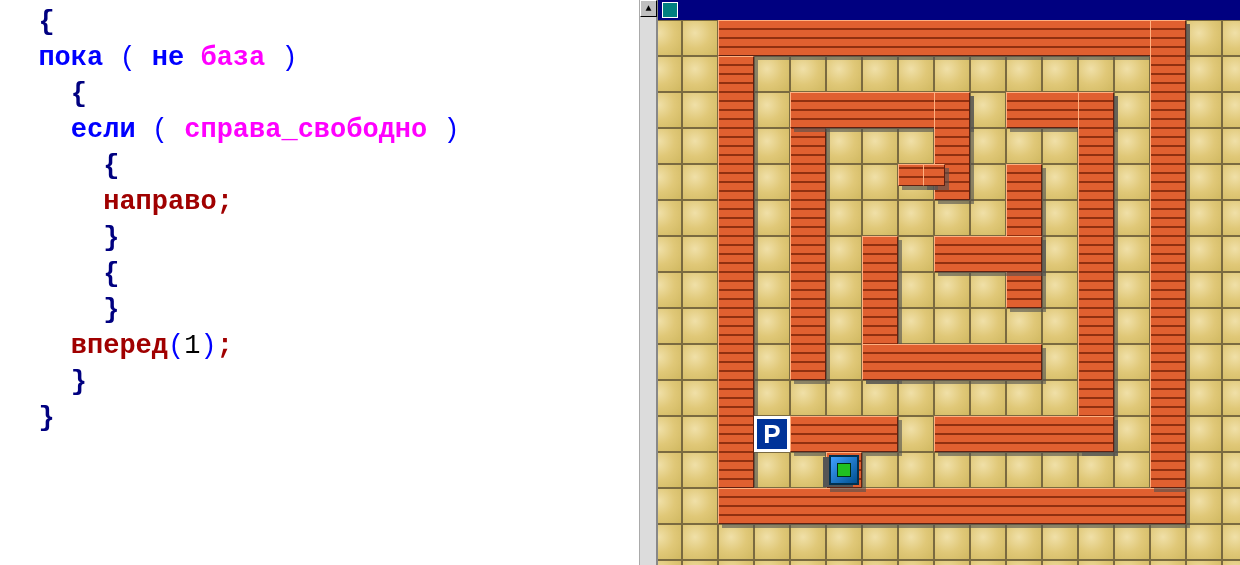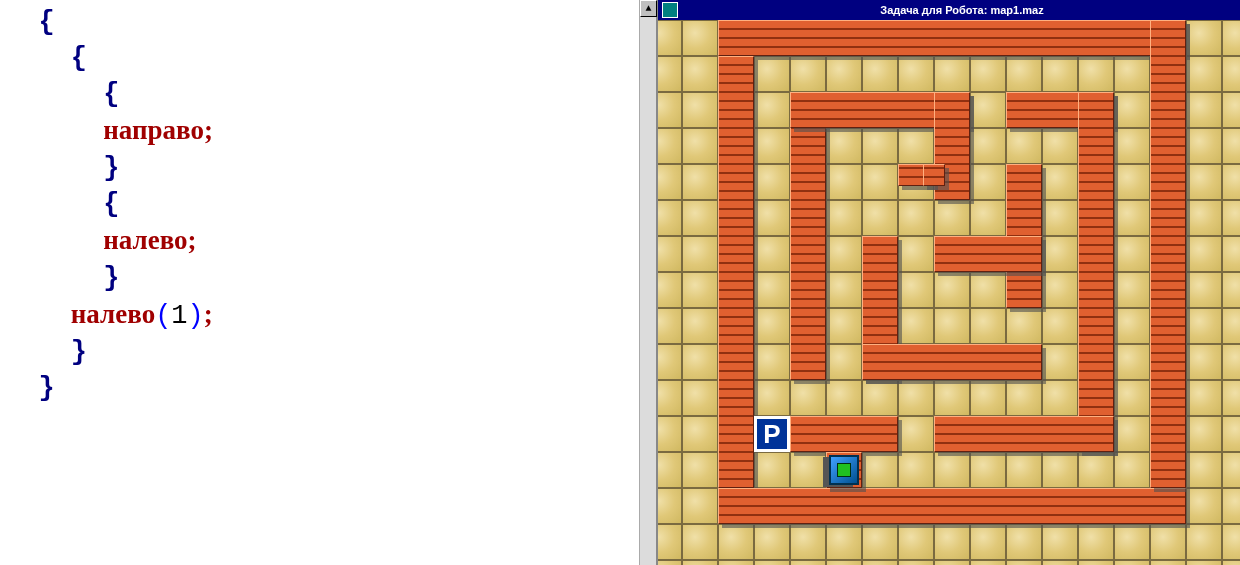--- a/index.html
+++ b/index.html
@@ -45,21 +45,21 @@
     align-items: center;
     justify-content: center;
     font-size: 10px;
     color: #000;
   }
   .code-line { white-space: pre; }
   .k-black { color: #000; }
   .k-blue  { color: #0000ff; }
   .k-magenta { color: #ff00ff; }
   .k-bold  { font-weight: bold; }
-  .k-maroon { color: #a00000; font-family: Liberation Serif, serif; }
+  .k-maroon { color: #a00000; }
   .k-navy  { color: #000080; font-weight: bold; }
 
   .maze-pane {
     width: 582px;
     height: 100%;
     background: #c0c0c0;
     position: relative;
     display: flex;
     flex-direction: column;
   }
@@ -154,40 +154,40 @@
     border: 1px solid #003010;
   }
 </style>
 </head>
 <body>
 
 <div class="container">
   <div class="code-pane">
     <div id="code-lines">
         <div class="code-line"><span>  </span><span class="k-navy">{</span></div>
+        <div class="code-line"><span>  </span><span class="k-blue k-bold">пока</span><span class="k-blue"> ( </span><span class="k-blue k-bold">не </span><span class="k-magenta k-bold">база</span><span class="k-blue"> )</span></div>
         <div class="code-line"><span>    </span><span class="k-navy">{</span></div>
+        <div class="code-line"><span>    </span><span class="k-blue k-bold">если</span><span class="k-blue"> ( </span><span class="k-magenta k-bold">справа_свободно</span><span class="k-blue"> )</span></div>
         <div class="code-line"><span>      </span><span class="k-navy">{</span></div>
         <div class="code-line"><span>      </span><span class="k-maroon k-bold">направо;</span></div>
         <div class="code-line"><span>      </span><span class="k-navy">}</span></div>
         <div class="code-line"><span>      </span><span class="k-navy">{</span></div>
-        <div class="code-line"><span>      </span><span class="k-maroon k-bold">налево;</span></div>
         <div class="code-line"><span>      </span><span class="k-navy">}</span></div>
-        <div class="code-line"><span>    </span><span class="k-maroon k-bold">налево</span><span class="k-blue">(</span><span class="k-black">1</span><span class="k-blue">)</span><span class="k-maroon k-bold">;</span></div>
+        <div class="code-line"><span>    </span><span class="k-maroon k-bold">вперед</span><span class="k-blue">(</span><span class="k-black">1</span><span class="k-blue">)</span><span class="k-maroon k-bold">;</span></div>
         <div class="code-line"><span>    </span><span class="k-navy">}</span></div>
         <div class="code-line"><span>  </span><span class="k-navy">}</span></div>
       </div>
     <div class="scrollbar">
       <div class="up-arrow">▲</div>
     </div>
   </div>
 
   <div class="maze-pane">
     <div class="maze-title">
       <div class="icon"></div>
-      <div class="title-text">Задача для Робота: map1.maz</div>
     </div>
     <div class="maze-grid-wrap">
       <div class="maze-grid" id="maze-grid">
           <div class="cell" style="left: -12px; top: 0px;"></div>
           <div class="cell" style="left: 24px; top: 0px;"></div>
           <div class="cell" style="left: 60px; top: 0px;"></div>
           <div class="cell" style="left: 96px; top: 0px;"></div>
           <div class="cell" style="left: 132px; top: 0px;"></div>
           <div class="cell" style="left: 168px; top: 0px;"></div>
           <div class="cell" style="left: 204px; top: 0px;"></div>

